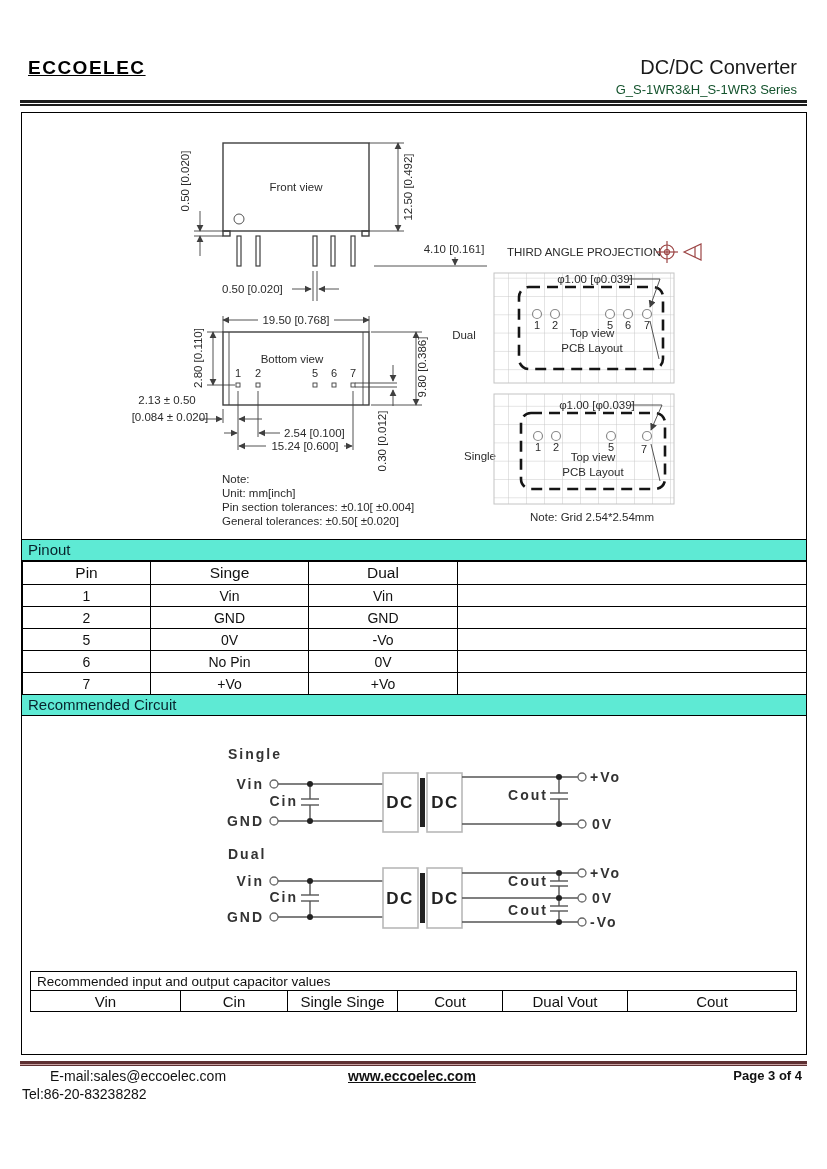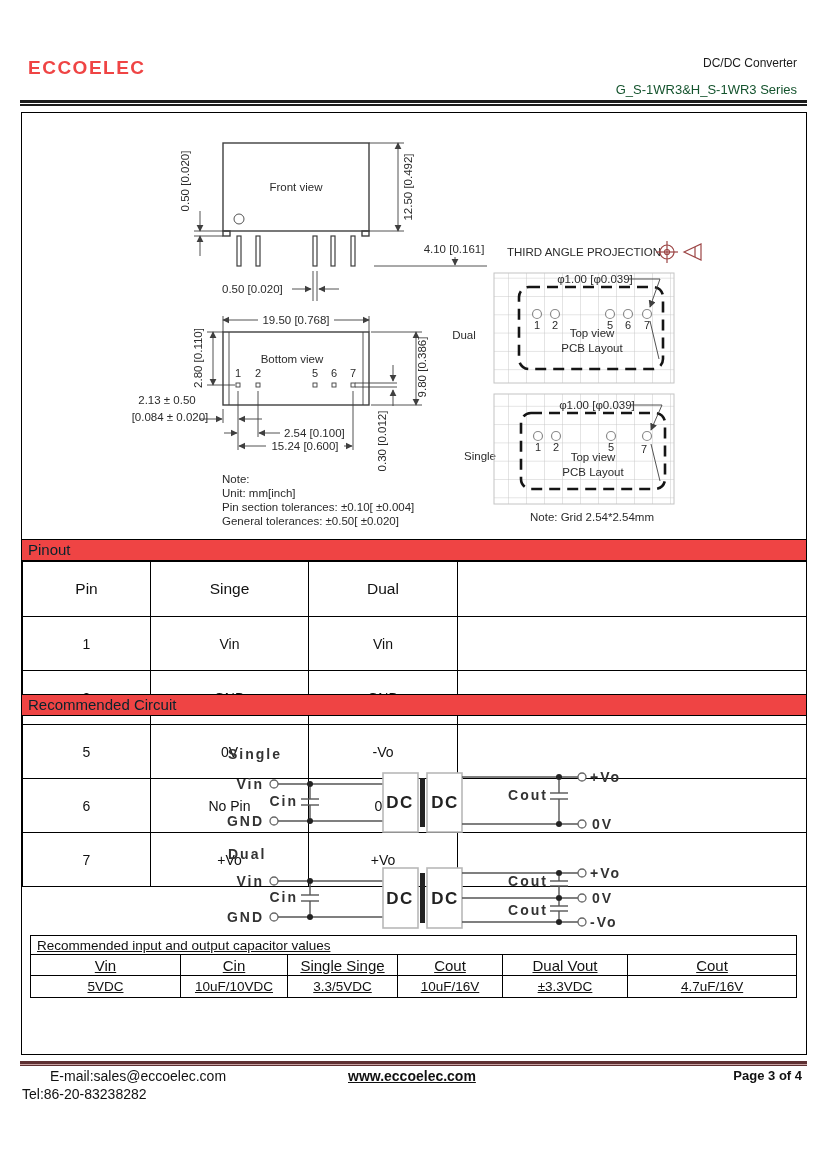--- a/index.html
+++ b/index.html
@@ -1,44 +1,44 @@
 <!DOCTYPE html>
 <html><head>
 <meta charset="utf-8">
 <style>
   html,body{margin:0;padding:0;background:#fff;}
   .page{position:relative;width:827px;height:1169px;background:#fff;
         font-family:"Liberation Sans",sans-serif;color:#111;overflow:hidden;}
 
   
-  .logo{position:absolute;left:28px;top:57px;font-size:19px;font-weight:bold;letter-spacing:1.5px;color:#ef4444;}
-  .hdr-product{position:absolute;right:30px;top:56px;font-size:12px;color:#1a1a1a;}
+  .logo{position:absolute;left:28px;top:57px;font-size:19px;font-weight:bold;letter-spacing:1.5px;color:#000000;text-decoration:underline;}
+  .hdr-product{position:absolute;right:30px;top:56px;font-size:20px;color:#1a1a1a;}
   .hdr-series{position:absolute;right:30px;top:82px;font-size:13px;color:#14532d;}
   .hdr-rule{position:absolute;left:20px;top:100px;width:787px;height:1px;
             border-top:3px solid #1c1c1c;border-bottom:2px solid #1c1c1c;background:#fff;}
 
   
   .main-box{position:absolute;left:21px;top:112px;width:784px;height:941px;border:1px solid #000;}
   .main-box > svg{position:absolute;left:0;}
   #drawing-svg{top:0;}
   #circuit-svg{top:603px;}
 
   .band{position:absolute;left:0;width:784px;height:22px;box-sizing:border-box;
-        background:#ef4444;border-top:1px solid #000;border-bottom:1px solid #000;
+        background:#5eead4;border-top:1px solid #000;border-bottom:1px solid #000;
         font-size:15px;line-height:20px;padding-left:6px;color:#07232c;}
   #band-pinout{top:426px;}
   #band-circuit{top:581px;}
 
   table{border-collapse:collapse;table-layout:fixed;}
   .pinout-table{position:absolute;top:448px;left:0;width:784px;}
   .pinout-table td{border:1px solid #000;text-align:center;vertical-align:middle;
-                   font-size:14px;height:21px;padding:16px;overflow:hidden;}
+                   font-size:14px;height:21px;padding:0;overflow:hidden;}
   .pinout-table tr.hdr td{font-size:15.5px;height:22px;}
 
-  .cap-table{position:absolute;top:822px;left:8px;width:766px;text-decoration:underline;}
+  .cap-table{position:absolute;top:858px;left:8px;width:766px;}
   .cap-table td{border:1px solid #000;text-align:center;vertical-align:middle;
                 font-size:13.5px;height:21px;padding:0;overflow:hidden;}
   .cap-table td.title{text-align:left;padding-left:6px;font-size:13.5px;height:18px;}
   .cap-table tr.hdr td{font-size:15px;height:20px;}
 
   
   .footer-rule{position:absolute;left:20px;top:1061px;width:787px;height:1px;
                border-top:3px solid #5e3032;border-bottom:1px solid #5e3032;background:#c9a2a2;}
   .f-email{position:absolute;left:22px;top:1068px;font-size:14px;margin-left:28px;}
   .f-tel{position:absolute;left:22px;top:1086px;font-size:14px;}
@@ -389,28 +389,20 @@
         <td class="title" colspan="6">Recommended input and output capacitor values</td>
       </tr>
       <tr class="hdr">
         <td>Vin</td>
         <td>Cin</td>
         <td>Single Singe</td>
         <td>Cout</td>
         <td>Dual Vout</td>
         <td>Cout</td>
       </tr>
-      <tr>
-        <td>5VDC</td>
-        <td>10uF/10VDC</td>
-        <td>3.3/5VDC</td>
-        <td>10uF/16V</td>
-        <td>±3.3VDC</td>
-        <td>4.7uF/16V</td>
-      </tr>
     </tbody>
       </table>
   </div>
 
   <div class="footer-rule"></div>
   <div class="f-email">E-mail:sales@eccoelec.com</div>
   <div class="f-tel">Tel:86-20-83238282</div>
   <div class="f-site">www.eccoelec.com</div>
   <div class="f-page">Page 3 of 4</div>
 </div>

